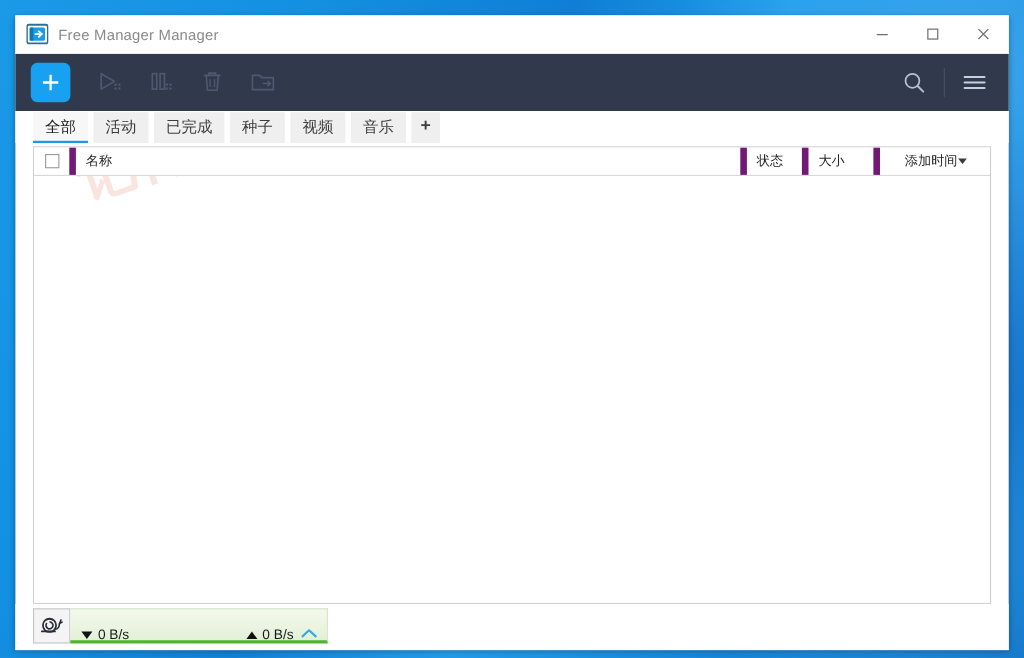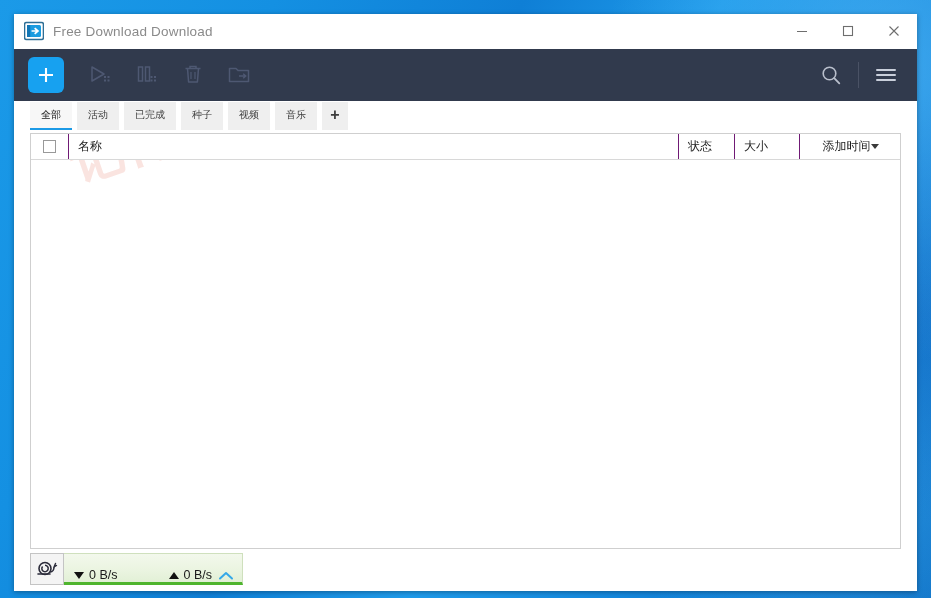--- a/index.html
+++ b/index.html
@@ -132,21 +132,21 @@
   .tabbar {
     height: 28px;
     min-height: 28px;
     background: #ffffff;
     display: flex;
     align-items: stretch;
     padding-left: 16px;
     padding-top: 1px;
   }
   .tab {
-    font-size: 10px;
+    font-size: 14px;
     color: #3c3c3c;
     padding: 0 11px;
     display: flex;
     align-items: center;
     background: #efefef;
     margin-right: 5px;
     border-bottom: 2px solid transparent;
     white-space: nowrap;
     line-height: 1;
   }
@@ -187,21 +187,21 @@
     background: #ffffff;
     position: relative;
     z-index: 2;
   }
   .col {
     display: flex;
     align-items: center;
     font-size: 12px;
     color: #1d1d1d;
     padding-left: 9px;
-    border-right: 1px solid #701a75;
+    border-right: 6px solid #701a75;
     box-sizing: border-box;
     white-space: nowrap;
   }
   .col.check {
     width: 38px;
     padding-left: 0;
     justify-content: center;
   }
   .col.name { flex: 1 1 auto; }
   .col.state { width: 56px; text-align: center; }
@@ -270,29 +270,29 @@
     width: 34px;
     background: #f4f4f4;
     border: 1px solid #c4c4c4;
     display: flex;
     align-items: center;
     justify-content: center;
     box-sizing: border-box;
     flex: 0 0 auto;
   }
   .speed-panel {
-    width: 179px;
+    width: 234px;
     background: linear-gradient(180deg, #f3f8ec 0%, #eaf4e0 60%, #e2f0d6 100%);
     border: 1px solid #cfe0bd;
     border-bottom: 3px solid #4fb52e;
     border-left: none;
     box-sizing: border-box;
     display: flex;
-    align-items: flex-end;
-    padding: 0 8px 0 10px;
+    align-items: flex-start;
+    padding: 16px 8px 0 10px;
     flex: 0 0 auto;
   }
   .spd {
     font-size: 12.5px;
     color: #1a1a1a;
     display: flex;
     align-items: center;
     white-space: nowrap;
   }
   .tri-down {
@@ -319,21 +319,21 @@
 
 <div id="window">
 
   <div class="titlebar">
     <svg class="title-icon" viewBox="0 0 20 20">
       <rect x="0.5" y="1.5" width="19" height="17" rx="2" fill="#ffffff" stroke="#2f6f96" stroke-width="1.6"></rect>
       <rect x="3" y="4" width="14" height="12" rx="1.5" fill="#1b9ce0"></rect>
       <rect x="3" y="4" width="3.2" height="12" fill="#1276b5"></rect>
       <path d="M8.4 10 h4.6 M11.3 7.6 L14 10 L11.3 12.4" fill="none" stroke="#ffffff" stroke-width="1.7" stroke-linecap="square"></path>
     </svg>
-    <div class="title-text">Free Download Download</div>
+    <div class="title-text">Free Manager Manager</div>
     <div class="win-buttons">
       <div class="win-btn">
         <svg width="12" height="12" viewBox="0 0 12 12">
           <path d="M1 6.5 H11" stroke="#6e6e6e" stroke-width="1"></path>
         </svg>
       </div>
       <div class="win-btn">
         <svg width="12" height="12" viewBox="0 0 12 12">
           <rect x="1.5" y="1.5" width="9" height="9" fill="none" stroke="#6e6e6e" stroke-width="1.1"></rect>
         </svg>

